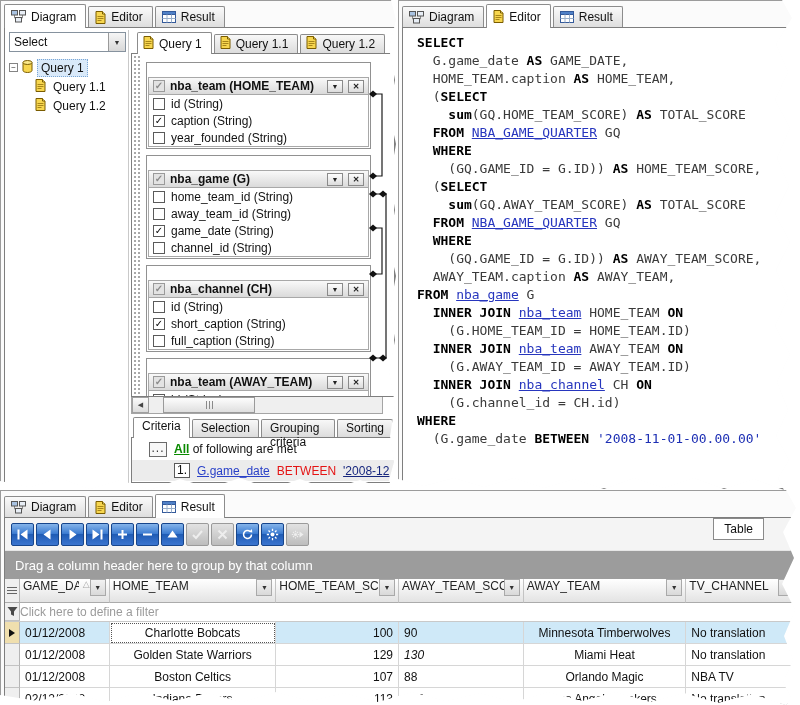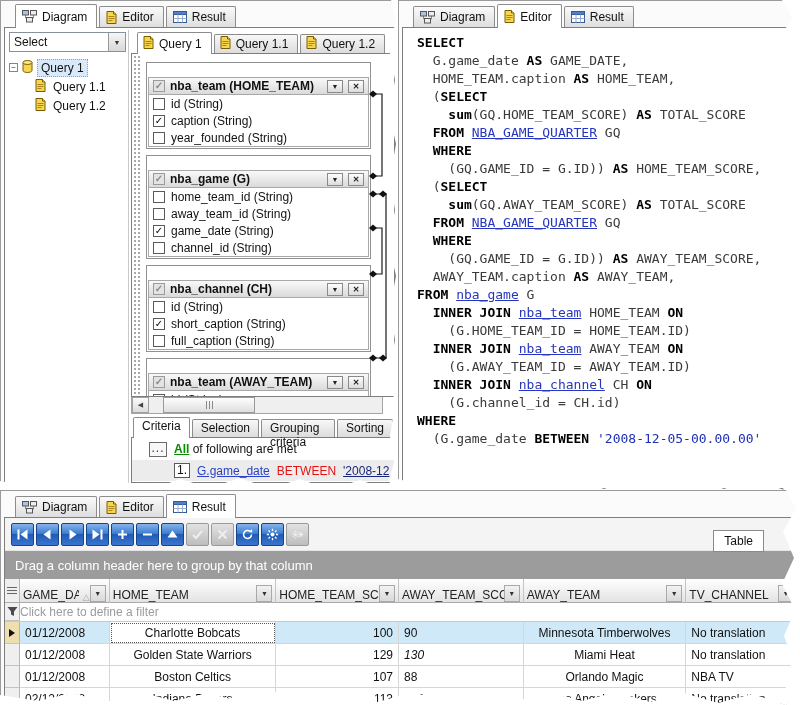--- a/index.html
+++ b/index.html
@@ -10,21 +10,21 @@
   
   .window { position:absolute; background:#fbfbfb; border:1px solid #9b9b9b; }
   #win-diagram { left:0; top:0; width:397px; height:492px;
     clip-path:polygon(0 0,391px 0,396px 20px,389px 48px,395px 80px,389px 112px,396px 144px,390px 178px,395px 210px,389px 244px,396px 276px,390px 308px,395px 340px,389px 372px,395px 404px,390px 436px,394px 462px,389px 480px,393px 492px,360px 480px,330px 490px,300px 479px,270px 489px,240px 478px,210px 488px,180px 479px,150px 490px,120px 480px,90px 489px,60px 478px,30px 487px,0 481px); }
   #win-editor { left:398px; top:0; width:402px; height:490px;
     clip-path:polygon(0 0,384px 0,394px 18px,378px 44px,390px 72px,377px 100px,392px 128px,379px 158px,391px 186px,377px 214px,392px 242px,378px 270px,390px 298px,377px 326px,392px 354px,379px 382px,390px 410px,378px 436px,391px 460px,380px 478px,386px 490px,356px 479px,326px 489px,296px 478px,266px 488px,236px 478px,206px 489px,176px 479px,146px 488px,116px 478px,86px 487px,56px 478px,26px 486px,0 479px); }
   #win-result { left:0; top:490px; width:800px; height:215px;
     clip-path:polygon(0 0,786px 0,796px 18px,783px 42px,794px 68px,782px 94px,795px 120px,784px 146px,793px 170px,783px 192px,791px 208px,786px 215px,752px 204px,718px 213px,684px 203px,650px 212px,616px 202px,582px 211px,548px 202px,514px 212px,480px 203px,446px 211px,412px 202px,378px 212px,344px 203px,310px 211px,276px 202px,242px 212px,208px 203px,174px 211px,140px 202px,106px 212px,72px 203px,38px 211px,0 205px); }
 
   
-  .tabbar { display:flex; align-items:flex-end; height:26px; padding:3px 0 0 14px; position:relative; z-index:5; }
+  .tabbar { display:flex; align-items:flex-end; height:26px; padding:3px 0 0 3px; position:relative; z-index:5; }
   .tab { display:flex; align-items:center; gap:5px; height:21px; padding:0 9px 0 6px;
          background:linear-gradient(#fafafa,#dedede); border:1px solid #8c8c8c; border-bottom:none;
          border-radius:2px 2px 0 0; margin-right:2px; color:#111; cursor:default; }
   .tab.active { background:#fff; height:24px; z-index:6; position:relative; margin-bottom:-1px; }
   .tab .icn { display:inline-flex; align-items:center; }
   .win-body { position:absolute; left:3px; right:0; top:26px; bottom:0; border:1px solid #7e7e7e; background:#fff; }
 
   
   .left-pane { position:absolute; left:2px; top:2px; width:122px; bottom:2px; border-right:1px solid #c9c9c9; background:#fff; }
   .combo { display:flex; height:20px; margin:2px; border:1px solid #86929e; background:#fff; }
@@ -89,26 +89,26 @@
   .tok-id { color:#3a3a3a; }
   .tok-tbl { color:#2736be; text-decoration:underline; }
   .tok-str { color:#1d2fb4; }
 
   
   .toolbar { display:flex; align-items:center; gap:2px; height:32px; padding:0 6px; background:#f4f4f4; position:relative; }
   .tbtn { width:23px; height:23px; border:1px solid #16458c; border-radius:2px; color:#fff;
           background:linear-gradient(#85b4ea 0%, #3d7dd2 45%, #1f5cb5 50%, #3a74cf 100%);
           display:flex; align-items:center; justify-content:center; }
   .tbtn.disabled { border-color:#9a9a9a; color:#eeeeee; background:linear-gradient(#e2e2e2,#bdbdbd); }
-  .view-box { position:absolute; right:34px; top:12px; height:22px; padding:3px 10px; background:#fff; border:1px solid #8a8a8a; }
+  .view-box { position:absolute; right:34px; top:0; height:22px; padding:3px 10px; background:#fff; border:1px solid #8a8a8a; }
   .groupbar { height:29px; background:#9c9c9c; color:#fff; font-size:13px; line-height:29px; padding-left:10px; border-top:1px solid #e6e6e6; }
 
   .grid { background:#fff; }
   .grow-h { display:flex; height:24px; }
-  .hcell { display:flex; align-items:flex-end; padding:0 3px; background:linear-gradient(#ffffff,#e3e3e3);
+  .hcell { display:flex; align-items:flex-start; padding:0 3px; background:linear-gradient(#ffffff,#e3e3e3);
            border-right:1px solid #c3c3c3; border-bottom:1px solid #ababab; color:#222; overflow:hidden; }
   .hcell .hlbl { white-space:nowrap; overflow:hidden; }
   .sortglyph { color:#a8a8a8; font-size:9px; margin-left:4px; }
   .dropbtn { margin-left:auto; width:16px; height:17px; flex:none; background:linear-gradient(#f2f2f2,#d9d9d9);
              border:1px solid #a9a9a9; font-size:7px; color:#333; display:flex; align-items:center; justify-content:center; }
   .ind { width:15px; flex:none; background:#efefef; border-right:1px solid #b5b5b5; border-bottom:1px solid #c3c3c3;
          display:flex; align-items:center; justify-content:center; }
   .filter-row { display:flex; height:19px; position:relative; border-bottom:1px solid #c9c9c9; background:#fff; }
   .filter-text { position:absolute; left:15px; right:10px; top:2px; text-align:left; color:#9b9b9b; }
   .grow { display:flex; height:22px; }
@@ -412,21 +412,21 @@
           <div class="sql-line"><span class="tok-id">    (GQ.GAME_ID = G.ID)) </span><span class="tok-kw">AS</span><span class="tok-id"> AWAY_TEAM_SCORE,</span></div>
           <div class="sql-line"><span class="tok-id">  AWAY_TEAM.caption </span><span class="tok-kw">AS</span><span class="tok-id"> AWAY_TEAM,</span></div>
           <div class="sql-line"><span class="tok-kw">FROM</span><span class="tok-id"> </span><span class="tok-tbl">nba_game</span><span class="tok-id"> G</span></div>
           <div class="sql-line"><span class="tok-id">  </span><span class="tok-kw">INNER JOIN</span><span class="tok-id"> </span><span class="tok-tbl">nba_team</span><span class="tok-id"> HOME_TEAM </span><span class="tok-kw">ON</span></div>
           <div class="sql-line"><span class="tok-id">    (G.HOME_TEAM_ID = HOME_TEAM.ID)</span></div>
           <div class="sql-line"><span class="tok-id">  </span><span class="tok-kw">INNER JOIN</span><span class="tok-id"> </span><span class="tok-tbl">nba_team</span><span class="tok-id"> AWAY_TEAM </span><span class="tok-kw">ON</span></div>
           <div class="sql-line"><span class="tok-id">    (G.AWAY_TEAM_ID = AWAY_TEAM.ID)</span></div>
           <div class="sql-line"><span class="tok-id">  </span><span class="tok-kw">INNER JOIN</span><span class="tok-id"> </span><span class="tok-tbl">nba_channel</span><span class="tok-id"> CH </span><span class="tok-kw">ON</span></div>
           <div class="sql-line"><span class="tok-id">    (G.channel_id = CH.id)</span></div>
           <div class="sql-line"><span class="tok-kw">WHERE</span></div>
-          <div class="sql-line"><span class="tok-id">  (G.game_date </span><span class="tok-kw">BETWEEN</span><span class="tok-id"> </span><span class="tok-str">'2008-12-05-00.00.00'</span></div>
+          <div class="sql-line"><span class="tok-id">  (G.game_date </span><span class="tok-kw">BETWEEN</span><span class="tok-id"> </span><span class="tok-str">'2008-11-01-00.00.00'</span></div>
         </div>
     </div>
   </div>
 
   <div class="window" id="win-result">
     <div class="tabbar" id="rw-tabs">
         <div class="tab">
           <span class="icn">
             <svg width="15" height="13" viewBox="0 0 15 13">
               <path d="M3.5 5v3h4M11.5 5v3h-4" fill="none" stroke="#8a8a8a"></path>

